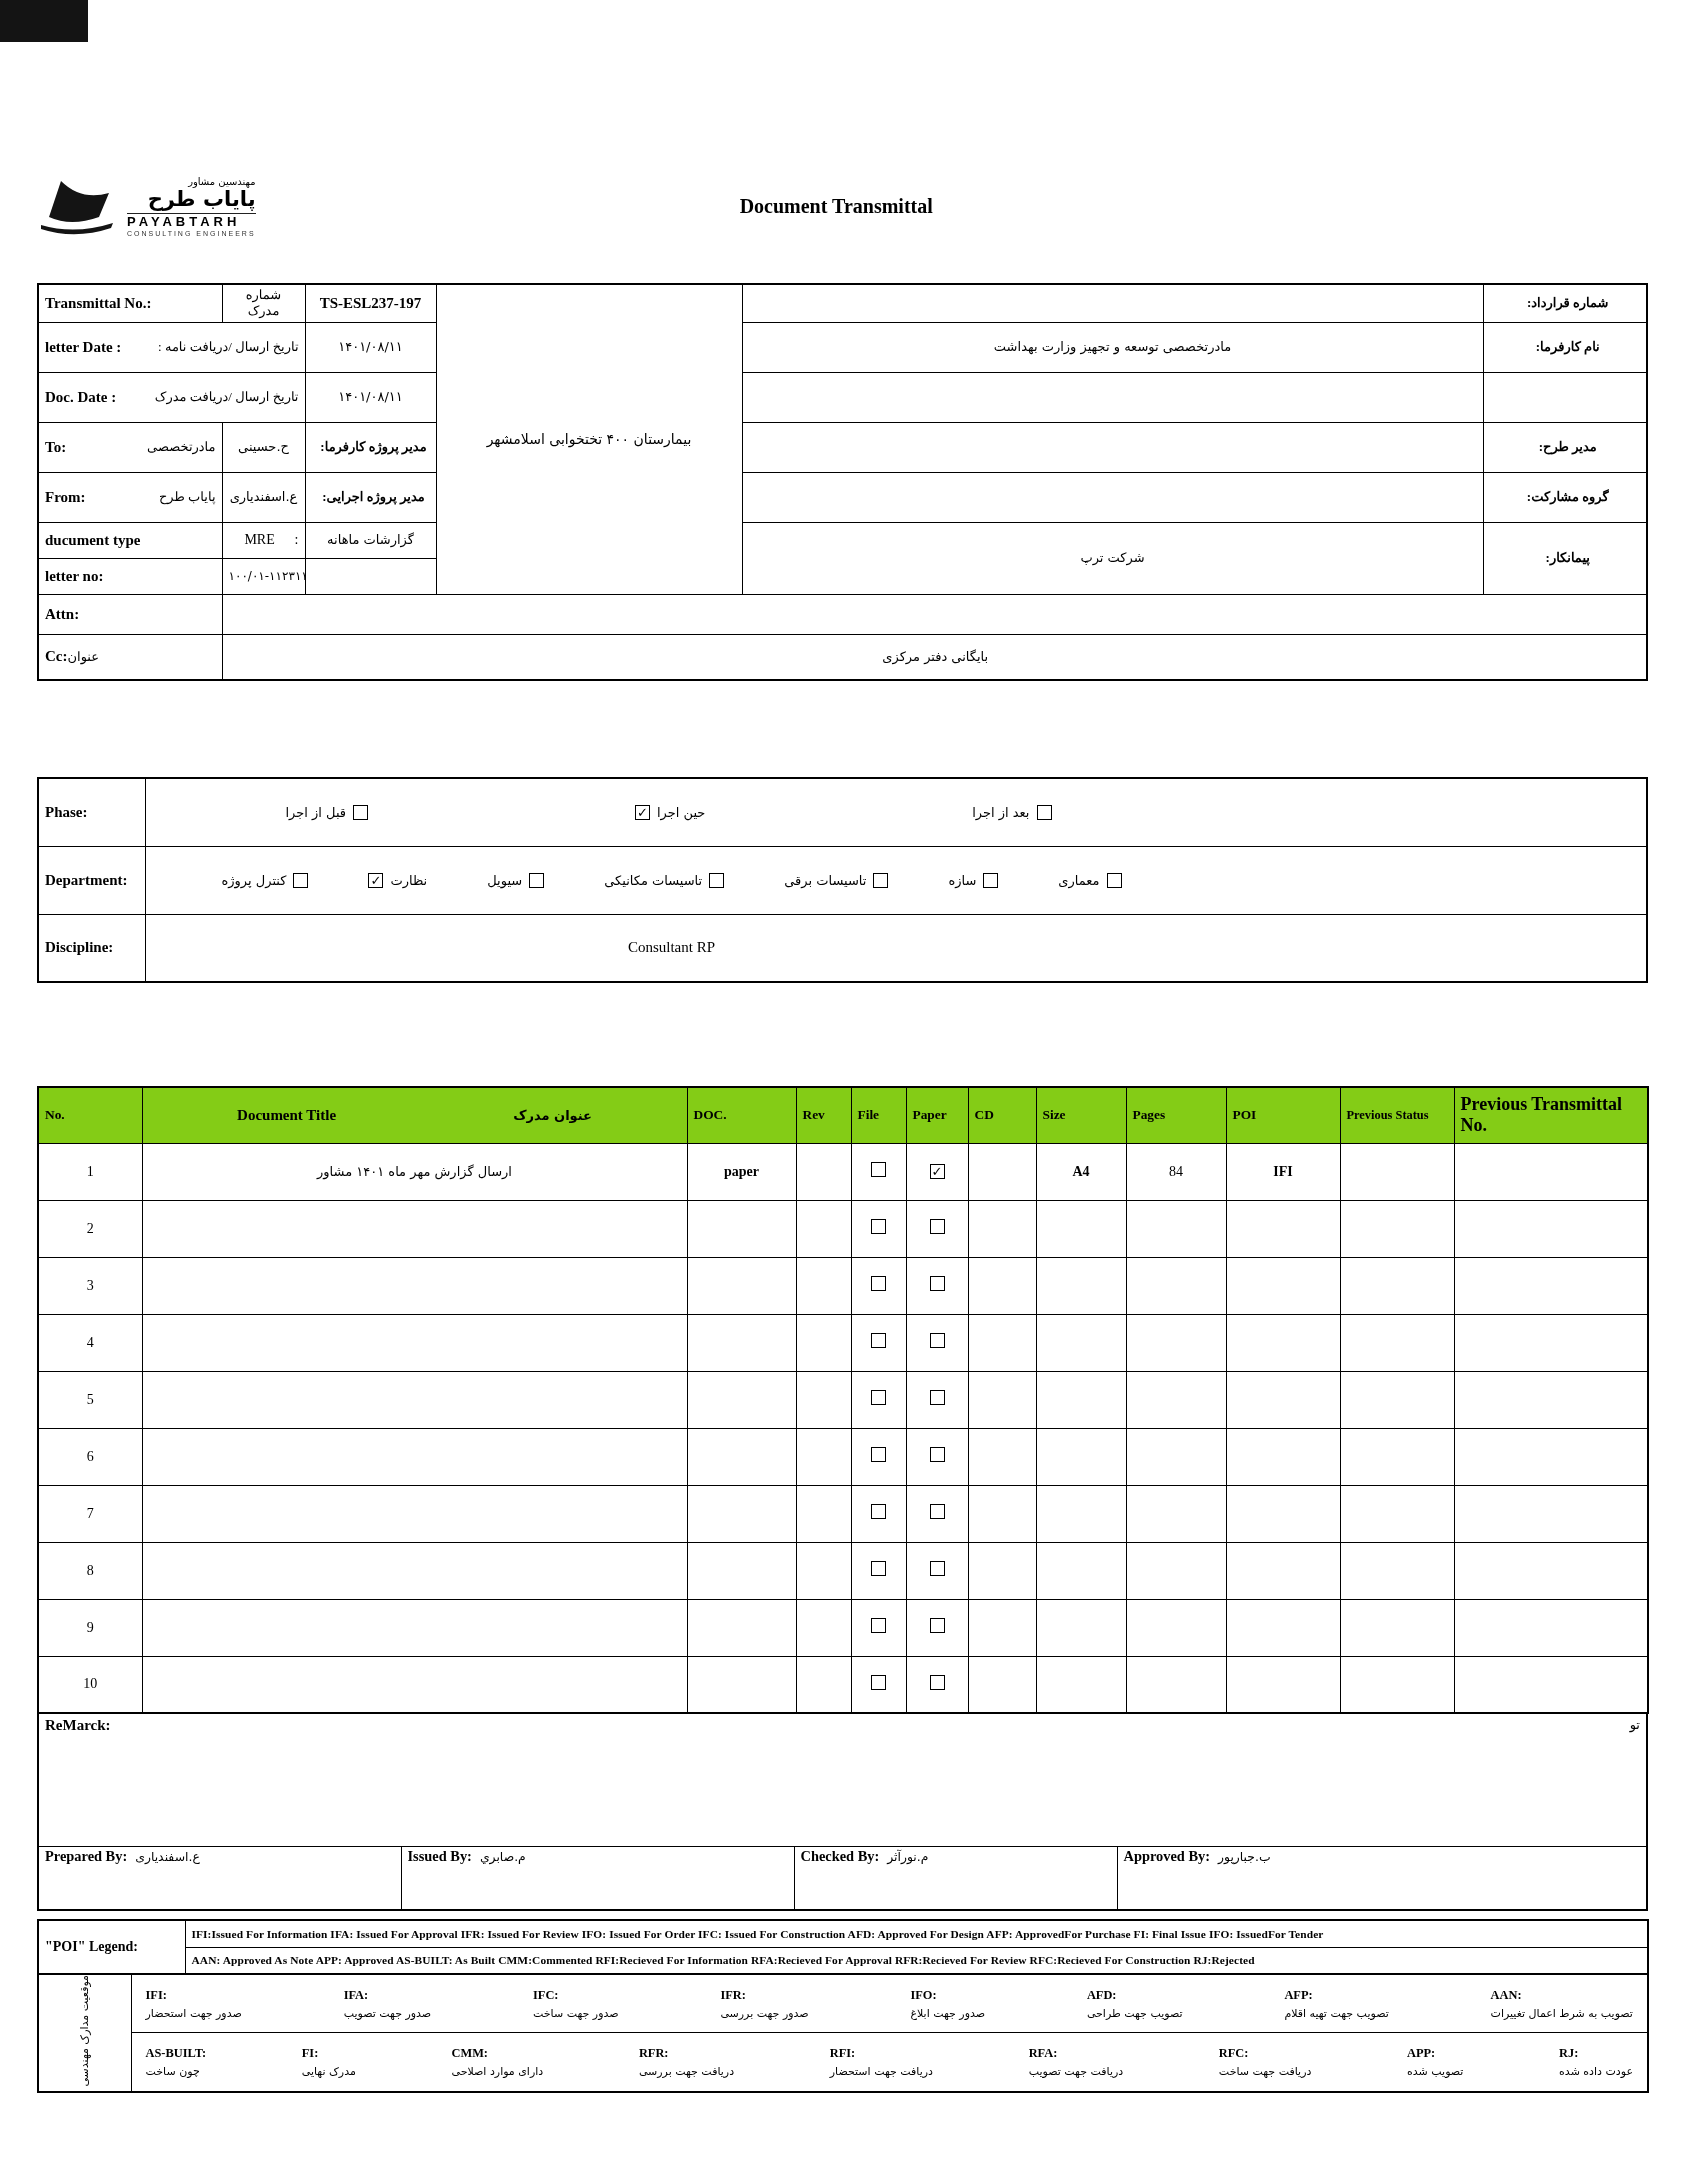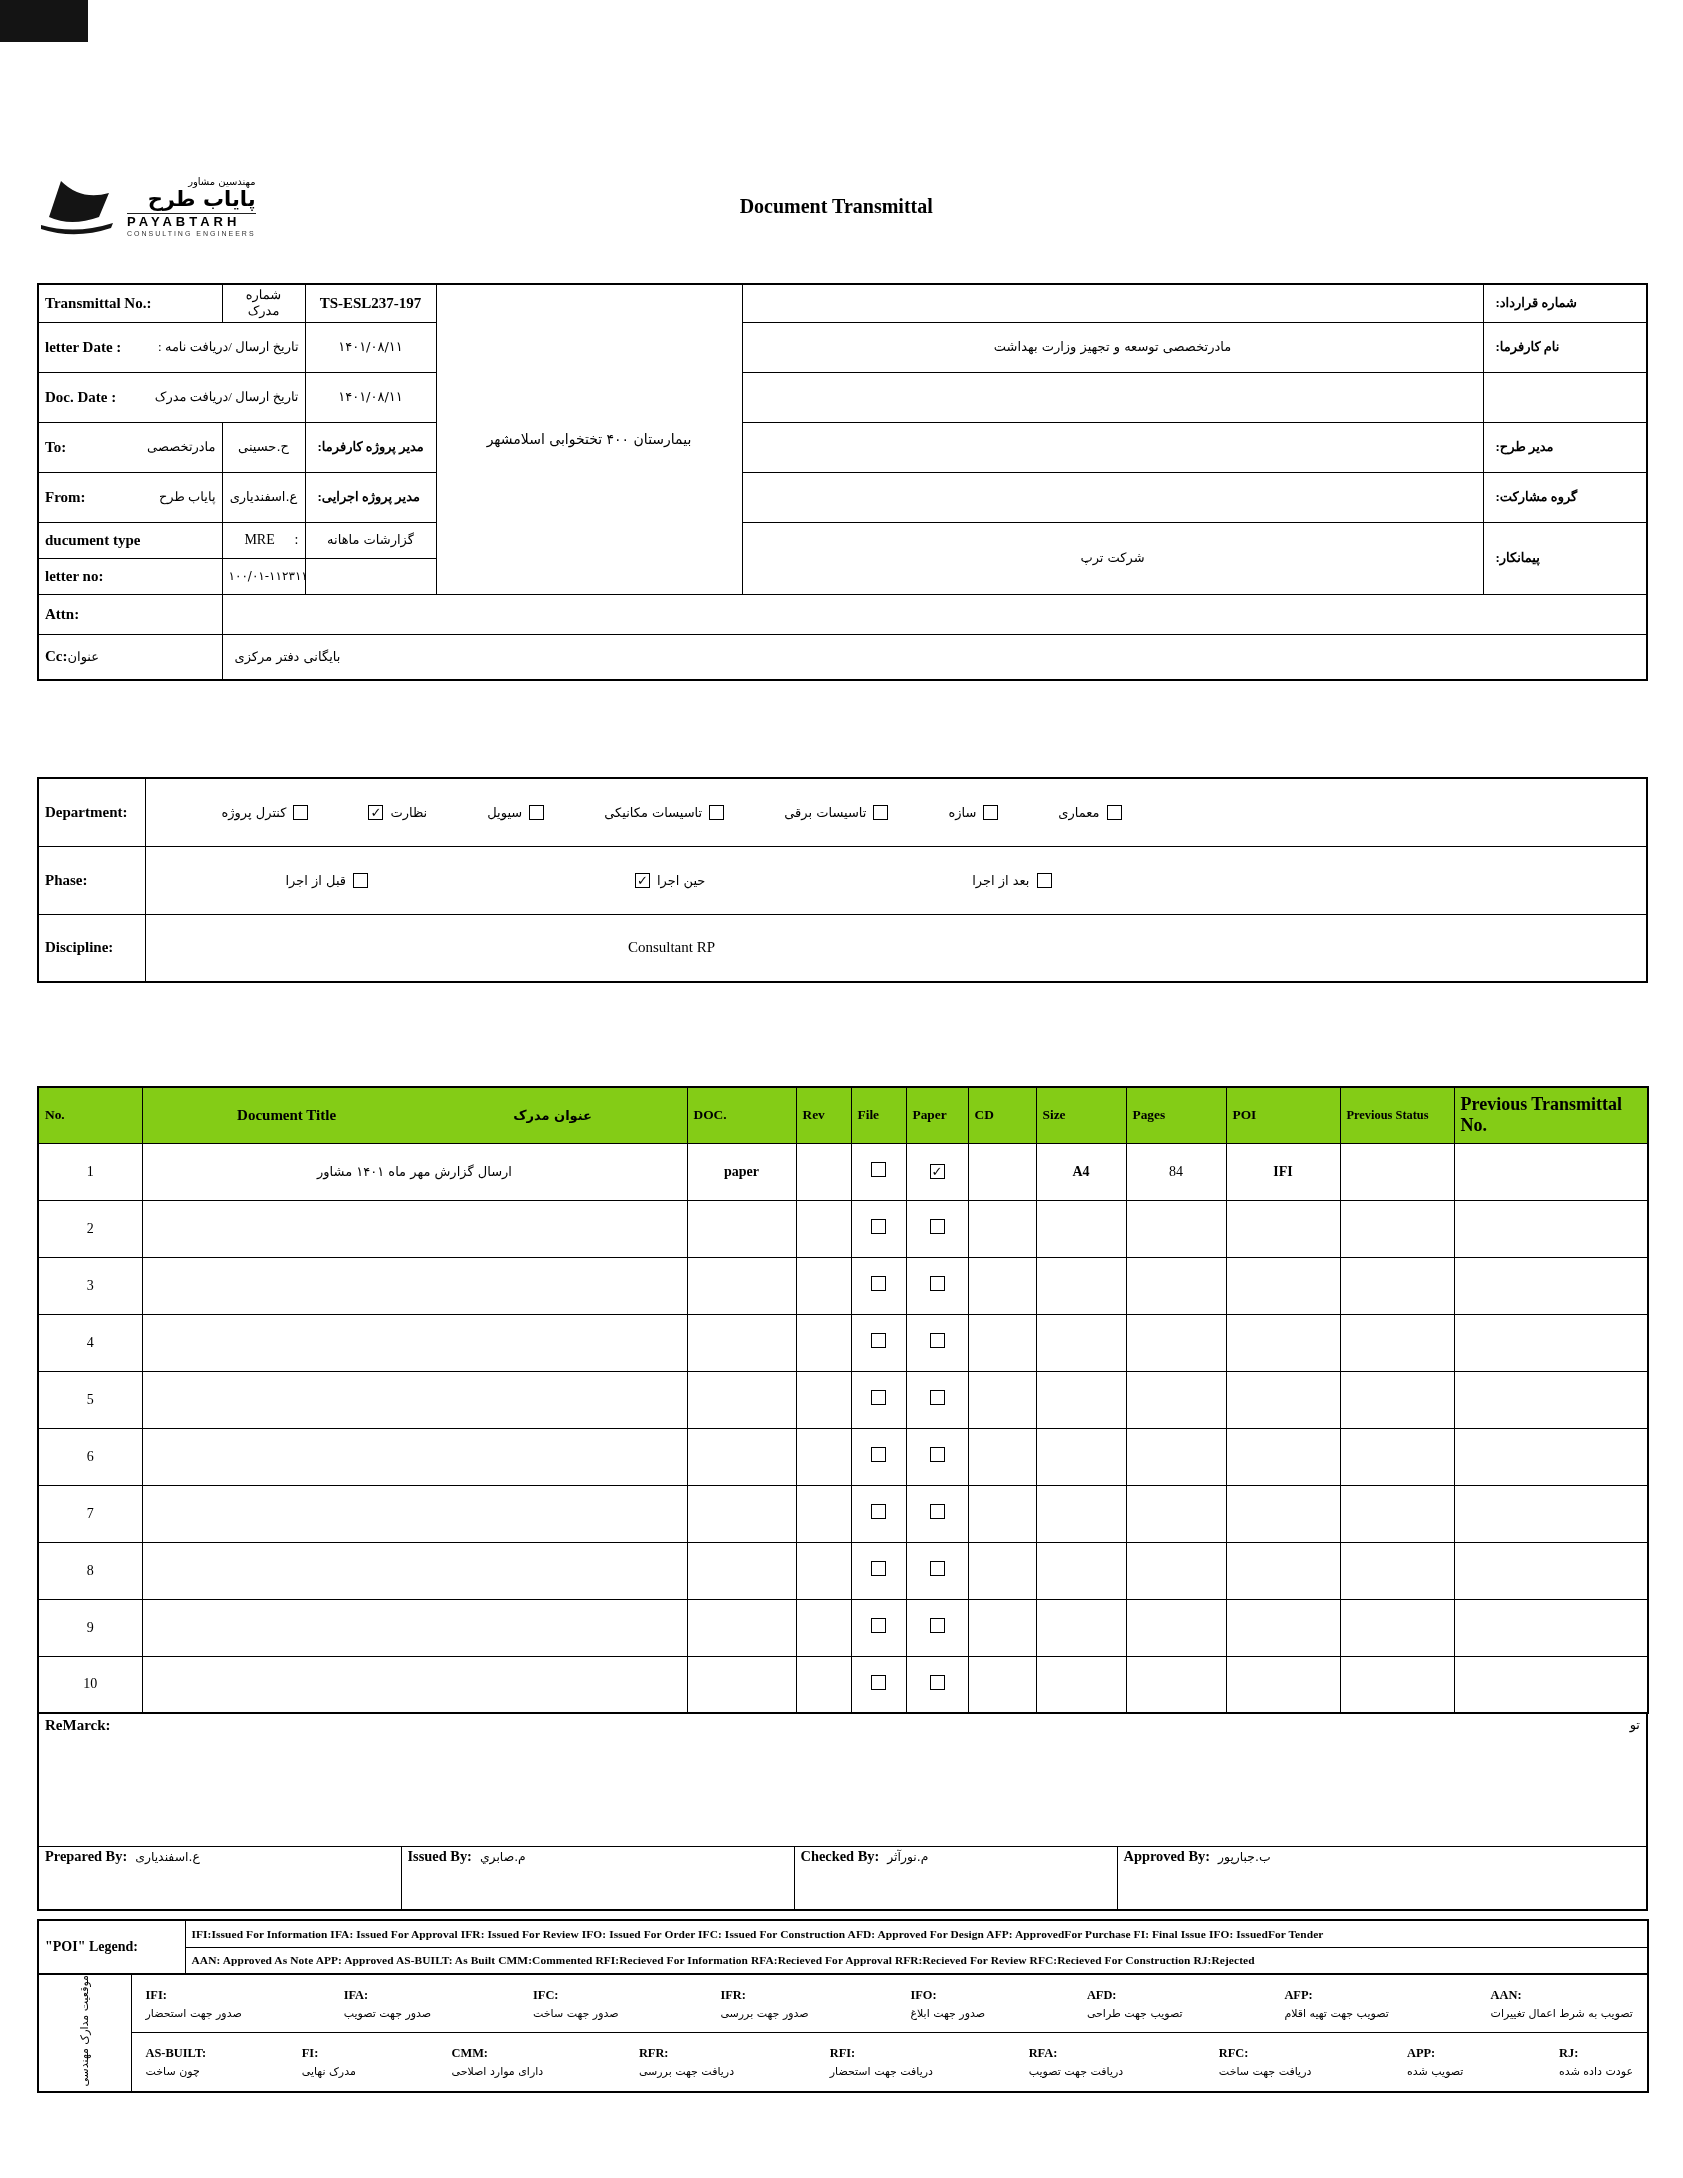--- a/index.html
+++ b/index.html
@@ -29,21 +29,21 @@
   
   table { border-collapse: collapse; table-layout: fixed; margin-left:37px; width:1610px; }
   td { border:1px solid #000; padding:1px 6px; font-size:14px; vertical-align:middle; overflow:hidden; }
   .outer { border:2px solid #000; }
 
   .info-table { margin-top:36px; }
   .enlbl { font-weight:bold; font-size:15px; }
   .falbl { font-family:Liberation Serif, serif; font-size:13px; }
   .faval { font-family:"DejaVu Sans",sans-serif; font-size:13px; }
   .flexbt { display:flex; justify-content:space-between; align-items:center; gap:4px; }
-  .r { text-align:left;padding-left:12px; }
+  .r { text-align:center;padding-left:12px; }
   .h38{height:38px}.h50{height:50px}.h36{height:36px}.h40{height:40px}.h46{height:46px}
   .h68{height:68px}.h56{height:56px}.h57{height:57px}.h134{height:133px}.h64{height:64px}.h27{height:27px}.h35{height:35px}
 
   
   .cb { width:15px; height:15px; border:1.6px solid #000; display:inline-flex; align-items:center; justify-content:center;
         font-family:"DejaVu Sans",sans-serif; font-size:13px; line-height:1; background:#fff; flex:0 0 auto; }
   .cb.checked::after { content:"✓"; }
 
   .class-table { margin-top:96px; }
   .optrow { display:flex; align-items:center; justify-content:space-between; }
@@ -192,20 +192,39 @@
 </tbody>
   </table>
 
 <table class="class-table outer">
   <colgroup>
       <col style="width:107px">
       <col style="width:1502px">
     </colgroup>
   <tbody>
       <tr class="h68">
+    <td><span class="enlbl">Phase:</span></td>
+    <td>
+      <div class="optrow phase-opts">
+        <span class="opt">
+              <span dir="rtl">قبل از اجرا</span>
+              <span class="cb"></span>
+            </span>
+        <span class="opt">
+              <span class="cb checked"></span>
+              <span dir="rtl">حین اجرا</span>
+            </span>
+        <span class="opt">
+              <span dir="rtl">بعد از اجرا</span>
+              <span class="cb"></span>
+            </span>
+      </div>
+    </td>
+  </tr>
+  <tr class="h68">
     <td><span class="enlbl">Department:</span></td>
     <td>
       <div class="optrow dept-opts">
         <span class="opt">
               <span dir="rtl">کنترل پروژه</span>
               <span class="cb"></span>
             </span>
         <span class="opt">
               <span class="cb checked"></span>
               <span dir="rtl">نظارت</span>
@@ -221,39 +240,20 @@
         <span class="opt">
               <span dir="rtl">تاسیسات برقی</span>
               <span class="cb"></span>
             </span>
         <span class="opt">
               <span dir="rtl">سازه</span>
               <span class="cb"></span>
             </span>
         <span class="opt">
               <span dir="rtl">معماری</span>
-              <span class="cb"></span>
-            </span>
-      </div>
-    </td>
-  </tr>
-  <tr class="h68">
-    <td><span class="enlbl">Phase:</span></td>
-    <td>
-      <div class="optrow phase-opts">
-        <span class="opt">
-              <span dir="rtl">قبل از اجرا</span>
-              <span class="cb"></span>
-            </span>
-        <span class="opt">
-              <span class="cb checked"></span>
-              <span dir="rtl">حین اجرا</span>
-            </span>
-        <span class="opt">
-              <span dir="rtl">بعد از اجرا</span>
               <span class="cb"></span>
             </span>
       </div>
     </td>
   </tr>
   <tr class="h68">
     <td><span class="enlbl">Discipline:</span></td>
     <td>
           <div class="disc-val">Consultant RP</div>
         </td>

